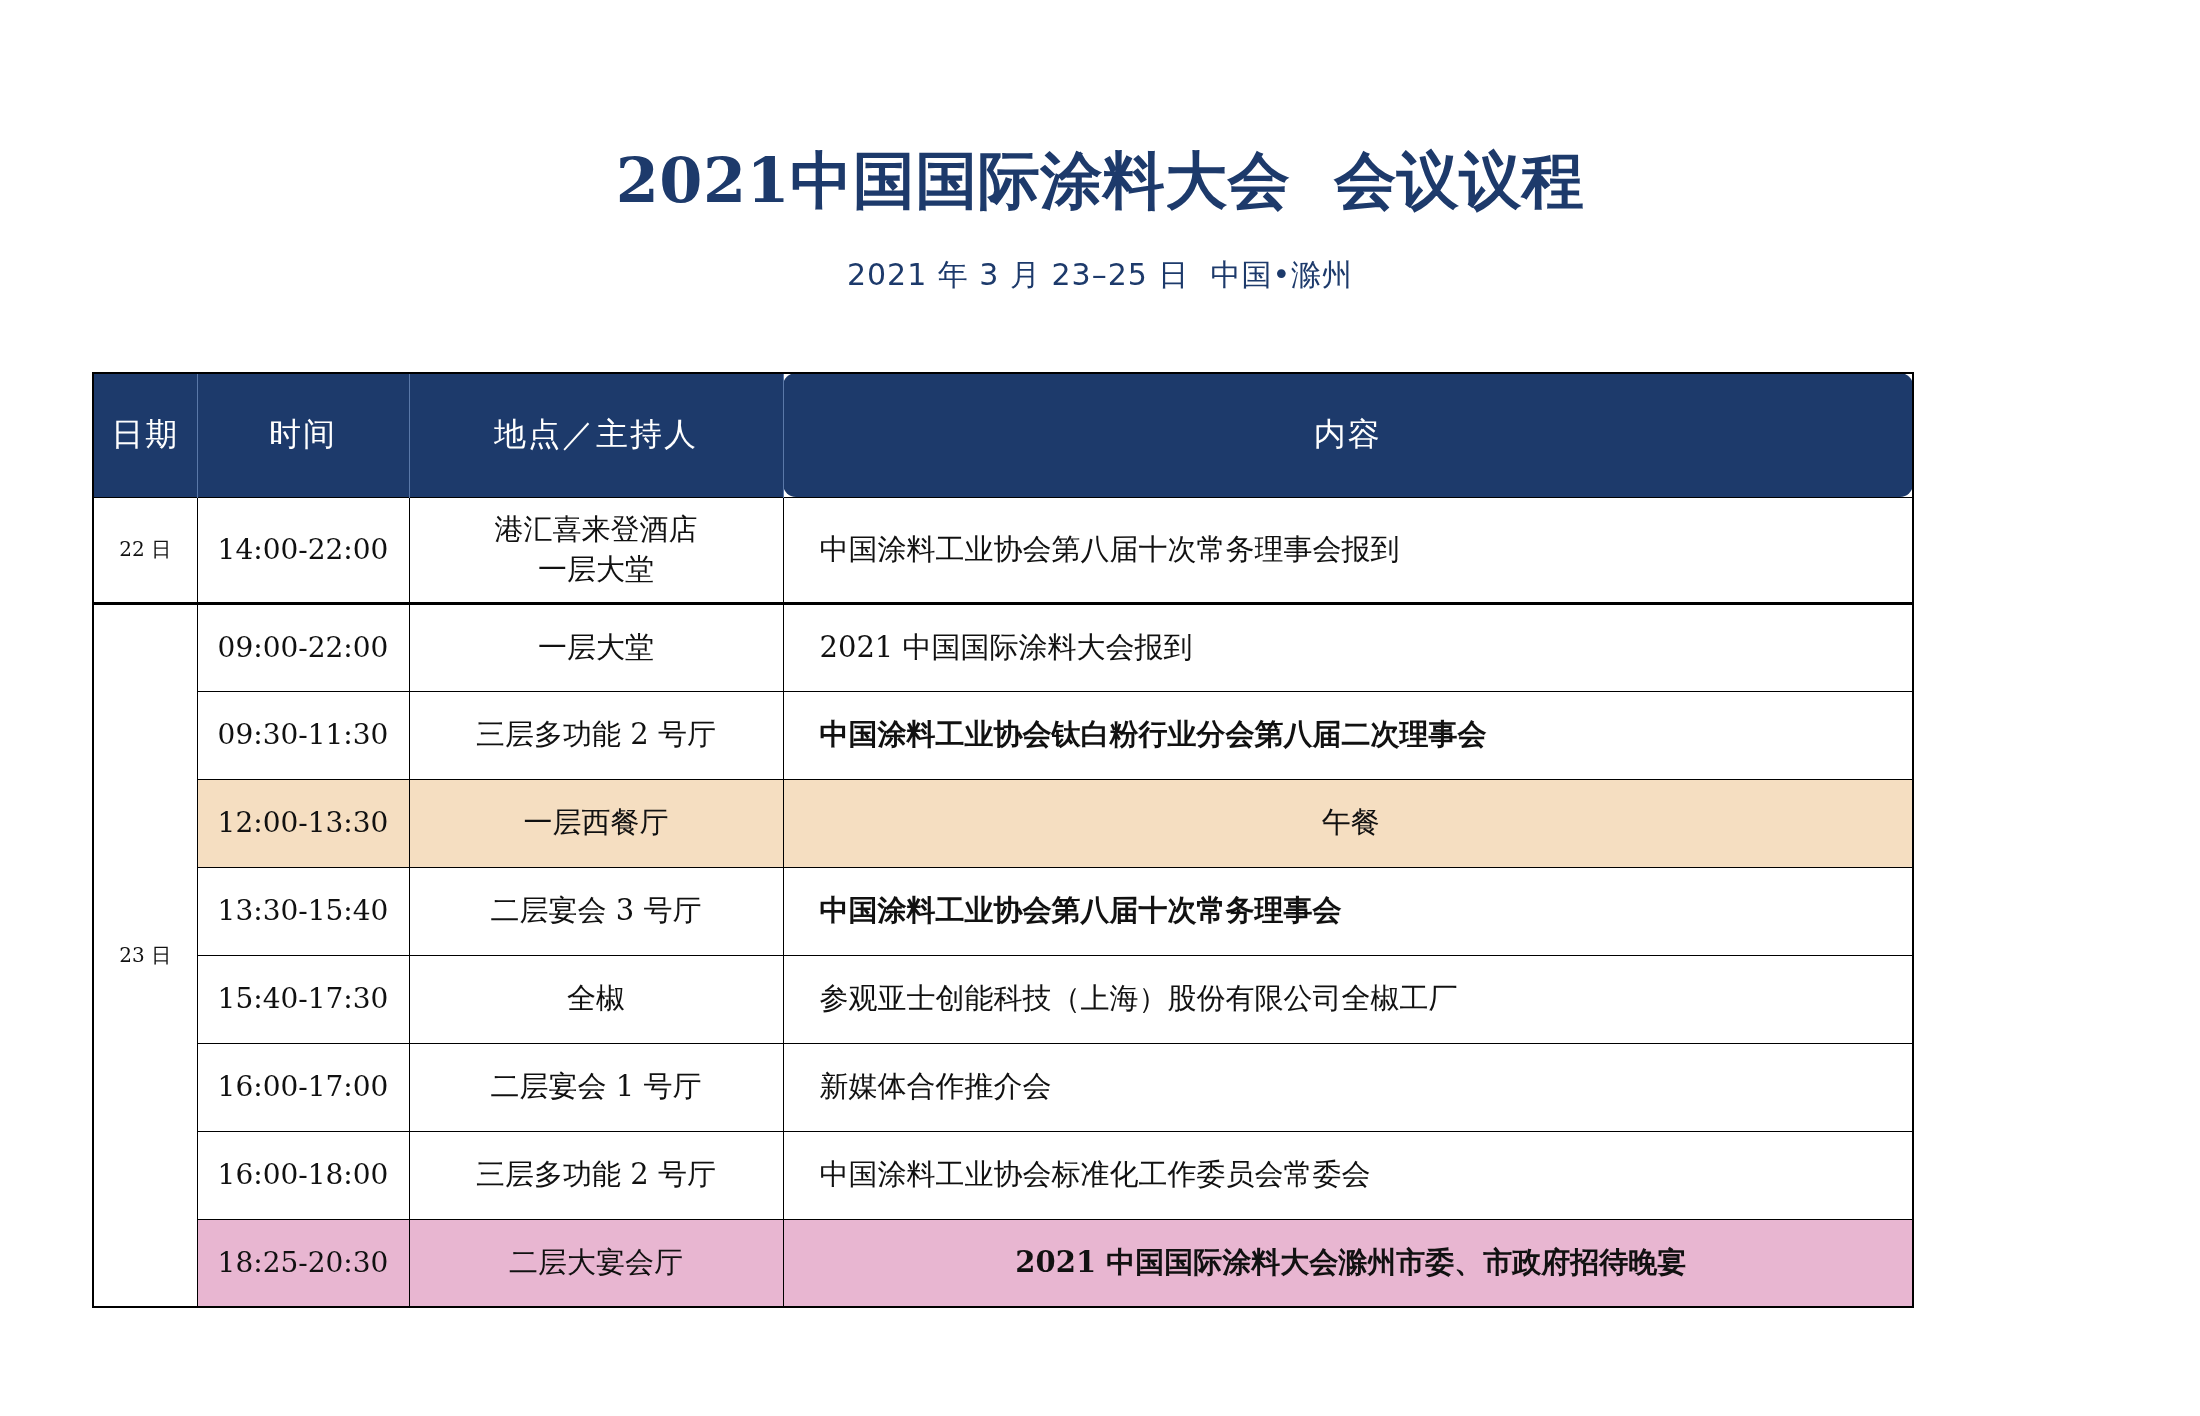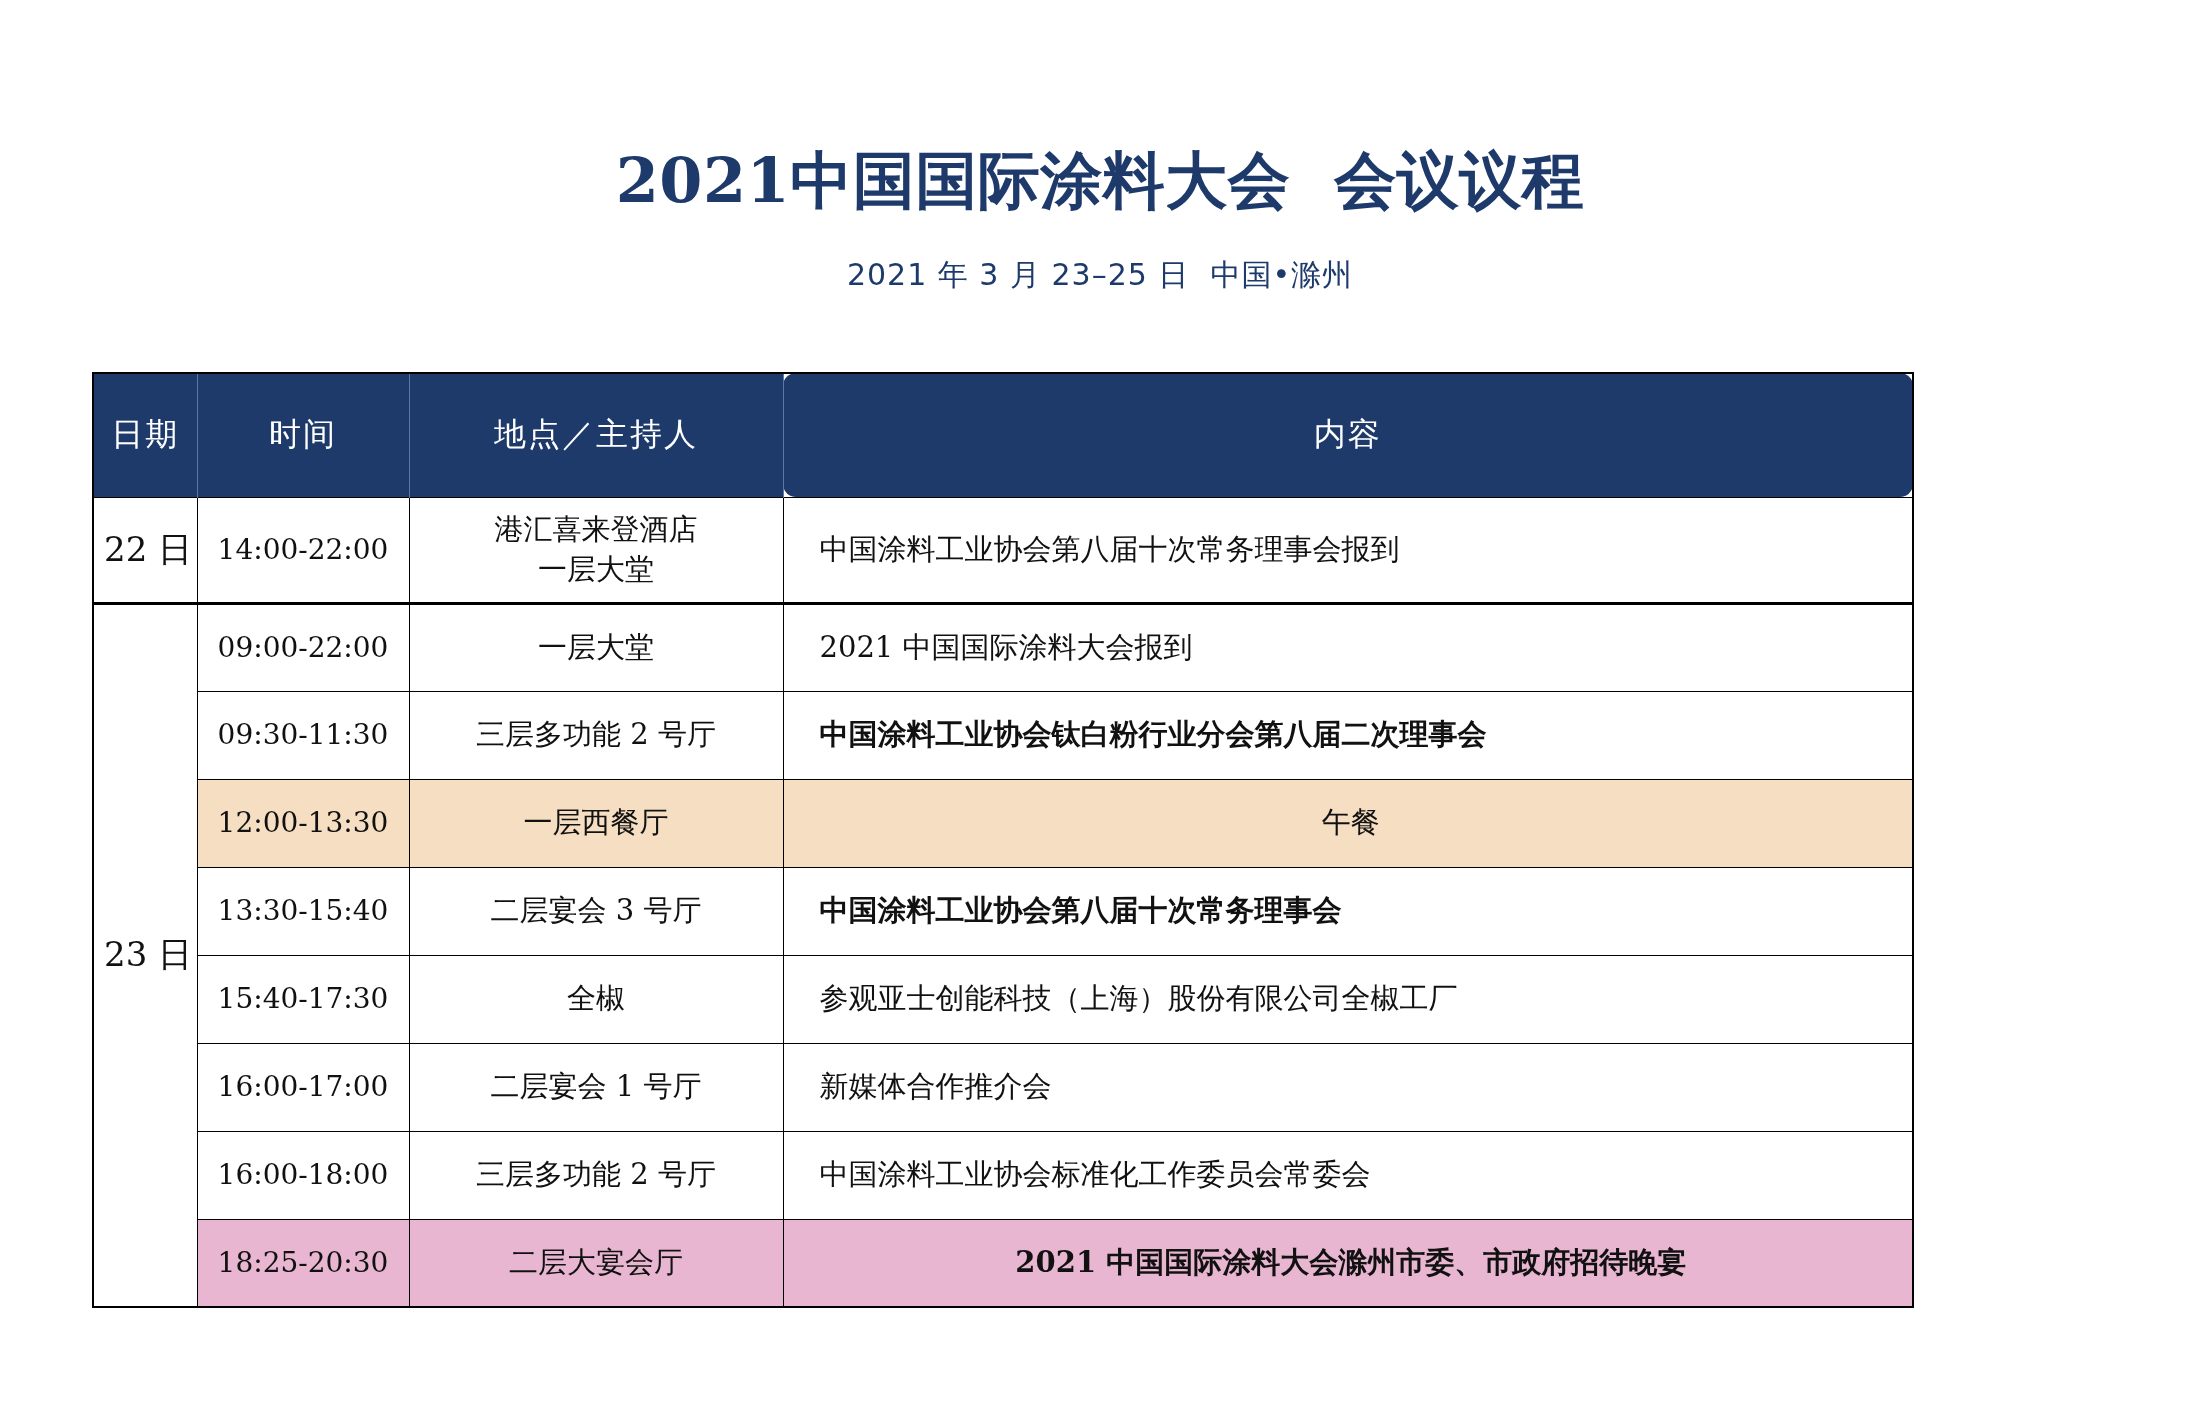--- a/index.html
+++ b/index.html
@@ -79,22 +79,22 @@
   tbody td {
     border: 1px solid #000000;
     vertical-align: middle;
     color: #111111;
     font-size: 29px;
     font-family: "DejaVu Serif", "Liberation Serif", serif;
     line-height: 1.35;
     padding: 6px 10px;
   }
   td.date-cell {
-    text-align: left;
-    font-size: 34px;
+    text-align: center;
+    font-size: 20px;
     white-space: pre;
   }
   td.time-cell {
     text-align: center;
     white-space: pre;
     font-size: 28px;
   }
   td.place-cell {
     text-align: center;
     white-space: pre-line;

